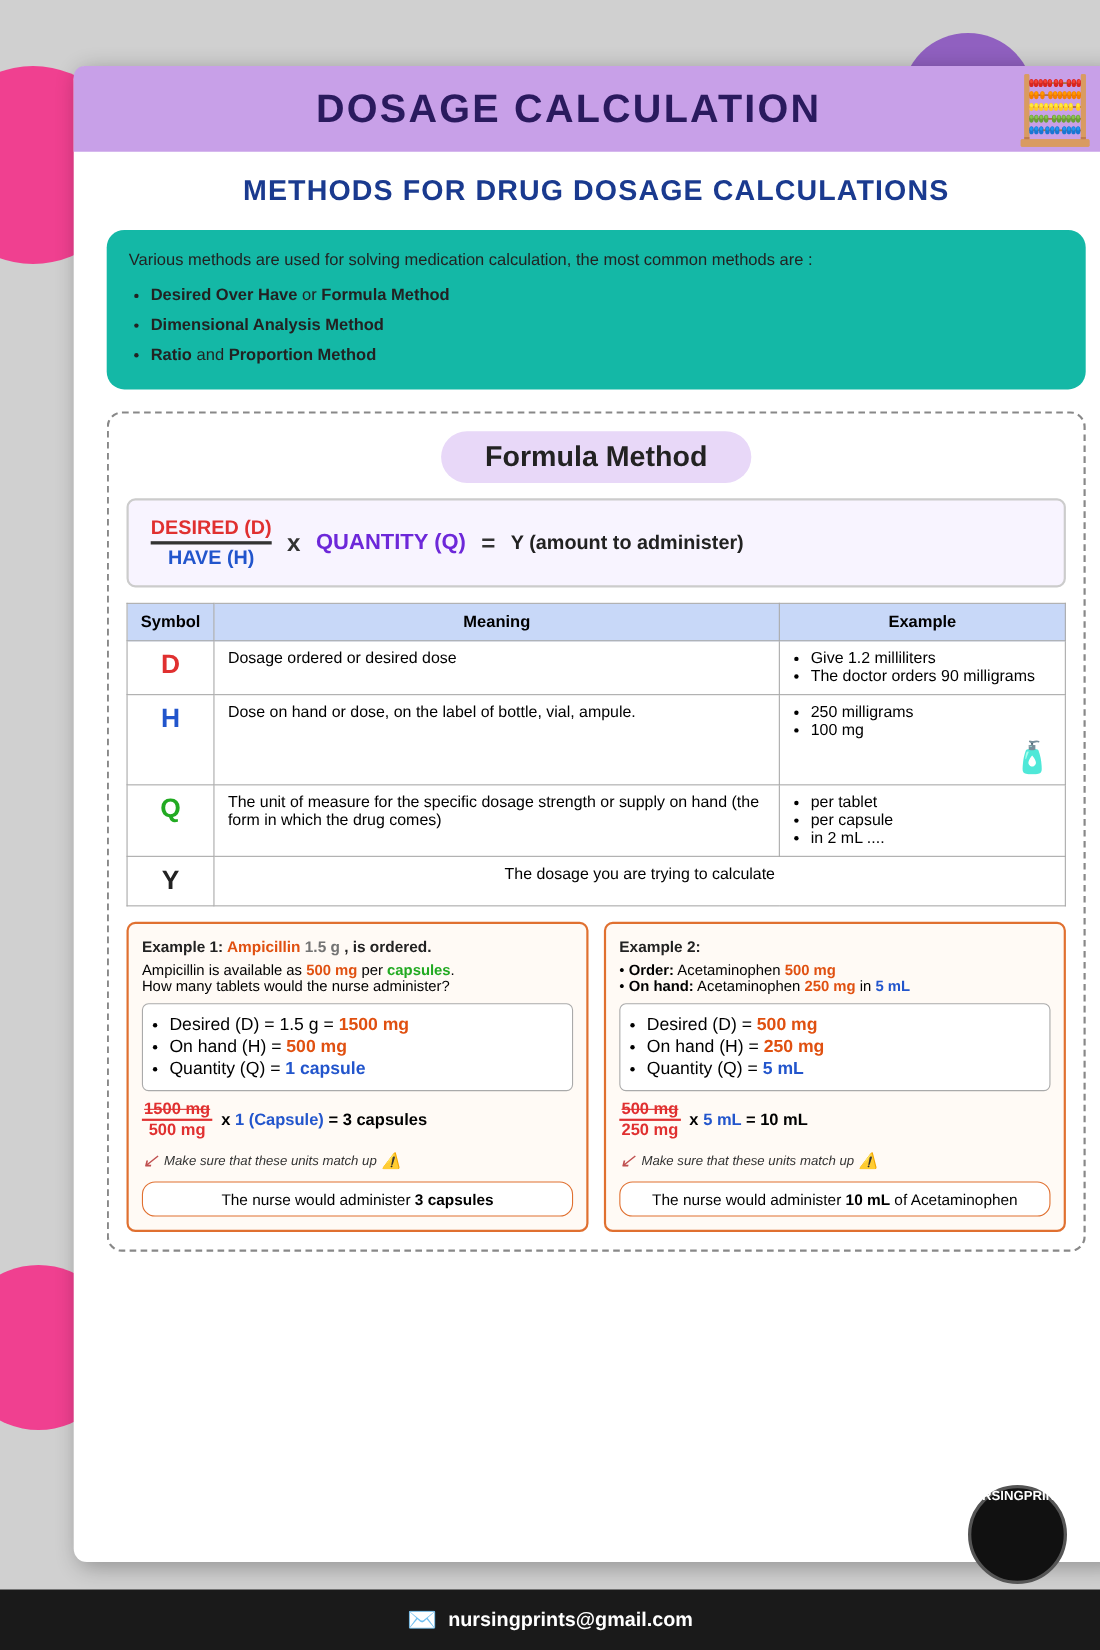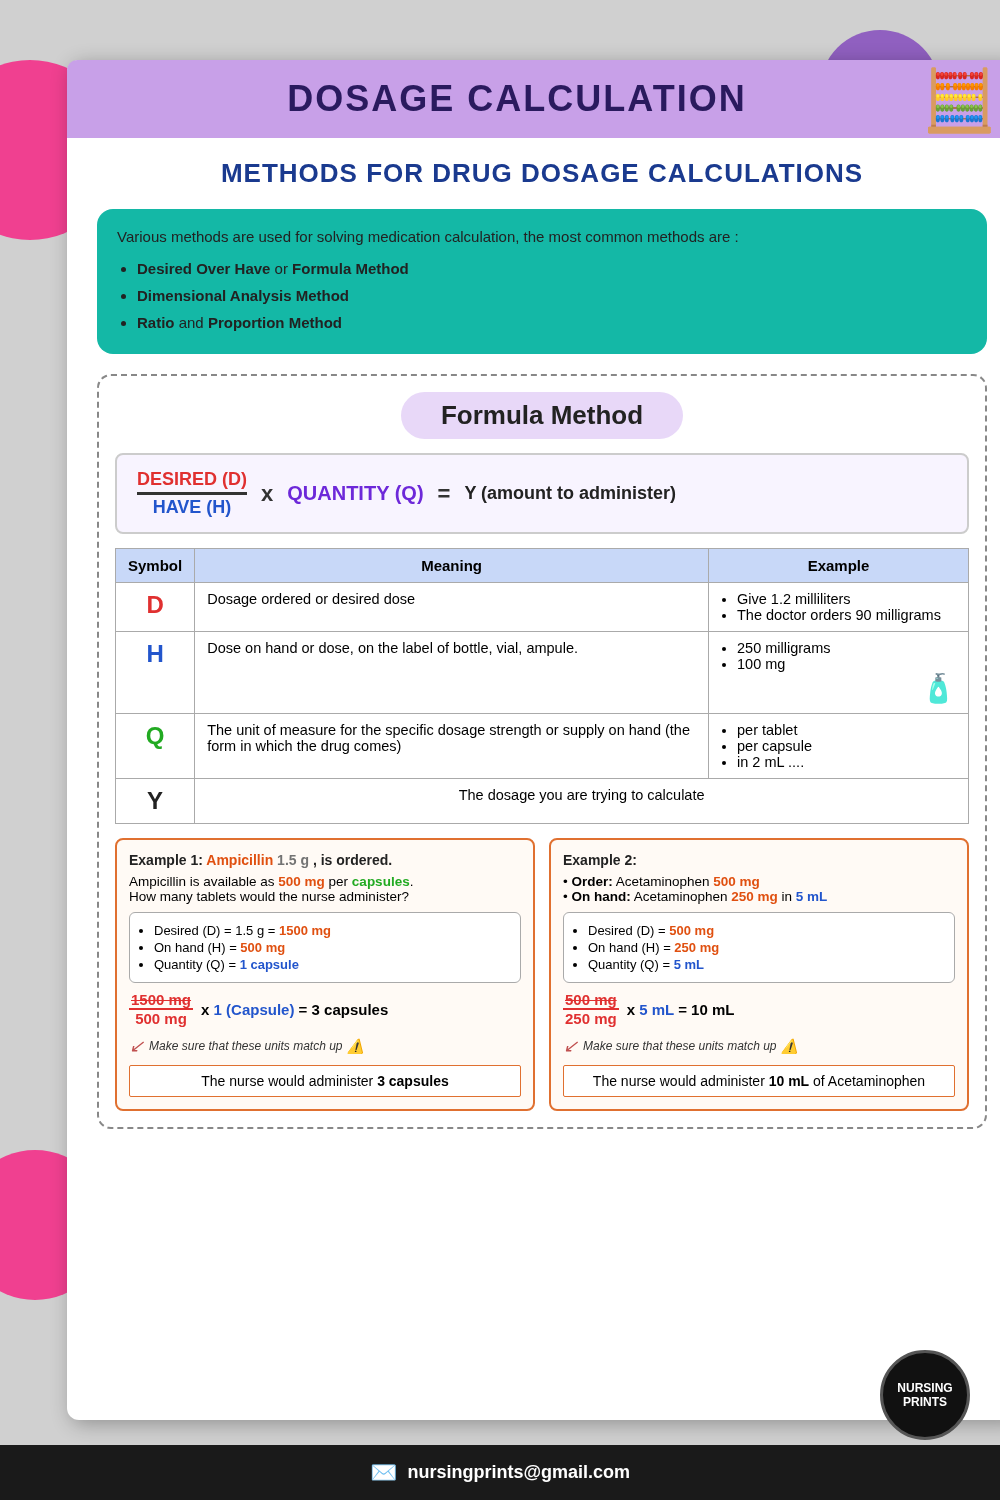--- a/index.html
+++ b/index.html
@@ -229,21 +229,21 @@
     .ex-green { color: #22aa22; font-weight: bold; }
     .ex-blue { color: #2255cc; font-weight: bold; }
     .ex-red { color: #737373; }
 
     .inner-box {
       border: 1.5px solid #aaa;
       border-radius: 6px;
       background: white;
       padding: 8px 12px;
       margin: 8px 0;
-      font-size: 13px;
+      font-size: 16px;
       list-style: disc;
       padding-left: 24px;
     }
     .inner-box li { margin: 2px 0; }
 
     .calc-row {
       display: flex;
       align-items: center;
       gap: 8px;
       margin: 8px 0;
@@ -277,21 +277,21 @@
       font-size: 12px;
       color: #333;
       font-style: italic;
       margin: 4px 0;
     }
     .warning-icon { color: #e08000; font-size: 14px; }
     .arrow-curve { color: #c05050; font-size: 18px; }
 
     .result-box {
       border: 1.5px solid #e07030;
-      border-radius: 2px;
+      border-radius: 12px;
       background: white;
       padding: 7px 10px;
       text-align: center;
       font-size: 14px;
       margin-top: 8px;
     }
 
     
     .footer {
       position: absolute;
@@ -312,21 +312,21 @@
 
     
     .np-badge {
       position: absolute;
       bottom: 60px;
       right: 30px;
       width: 90px; height: 90px;
       background: #111;
       border-radius: 50%;
       display: flex;
-      flex-direction: column;
+      flex-direction: row;
       justify-content: center;
       color: white;
       font-size: 10px;
       font-weight: bold;
       text-align: center;
       z-index: 10;
       border: 3px solid #555;
     }
     .np-badge .np-main { font-size: 12px; font-weight: 900; line-height: 1.2; }
   </style>

